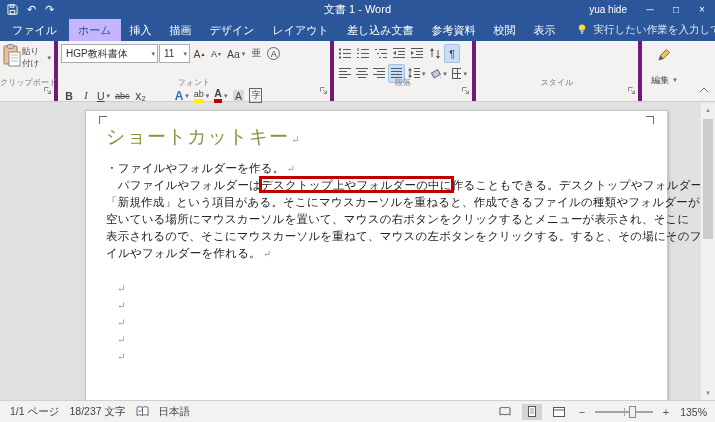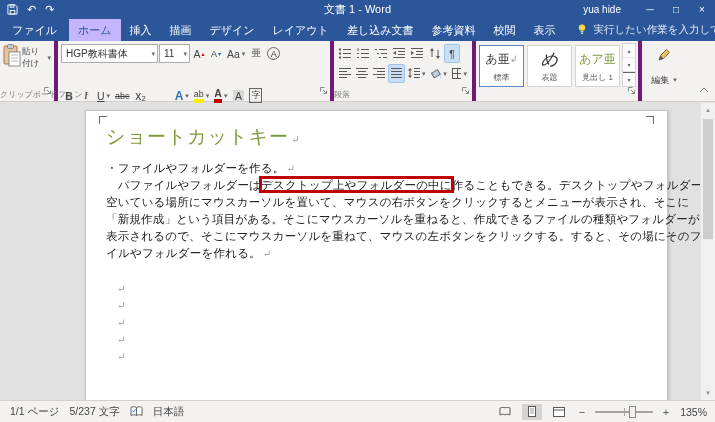--- a/index.html
+++ b/index.html
@@ -6,34 +6,34 @@
   html,body { background:#888; }
   body { font-family:"Liberation Sans","DejaVu Sans",sans-serif; }
   .app { position:relative; width:715px; height:422px; background:#e1e1e1; overflow:hidden; }
 
   
   .titlebar { position:absolute; top:0; left:0; right:0; height:19px; background:#2b579a; color:#fff; display:flex; align-items:center; }
   .qat { display:flex; gap:9px; padding-left:7px; align-items:center; }
   .qat-btn { display:inline-flex; align-items:center; justify-content:center; font-size:11px; line-height:1; color:#fff; }
   .win-title { position:absolute; left:50%; transform:translateX(-50%); font-size:11px; white-space:nowrap; }
   .tb-right { margin-left:auto; display:flex; align-items:center; height:100%; }
-  .user-name { font-size:10px; margin-right:16px; }
+  .user-name { font-size:10px; margin-right:10px; }
   .win-btn { width:26px; height:100%; display:flex; align-items:center; justify-content:center; font-size:10px; }
 
   
   .tabrow { position:absolute; top:19px; left:0; right:0; height:22px; background:#2b579a; display:flex; align-items:stretch; color:#fff; }
   .tab { padding:0 9px; display:flex; align-items:center; font-size:11px; white-space:nowrap; }
   .tab.file { padding:0 12px; }
   .tab.active { background:#c4b5fd; color:#2b579a; }
   .tellme { display:flex; align-items:center; gap:5px; margin-left:12px; font-size:10.5px; color:#dfe8f7; white-space:nowrap; }
 
   
   .ribbon { position:absolute; top:41px; left:0; right:0; height:61px; background:#f3f2f1; border-bottom:1px solid #d2d0ce; display:flex; }
   .group { position:relative; border-right:4px solid #701a75; padding:2px 3px 12px 3px; flex:none; }
-  .group-label { position:absolute; bottom:1px; left:0; right:0; text-align:left; font-size:8px; color:#7a7a7a; white-space:nowrap; }
+  .group-label { position:absolute; bottom:13px; left:0; right:0; text-align:center; font-size:8px; color:#7a7a7a; white-space:nowrap; }
   .launcher { position:absolute; right:2px; bottom:2px; }
   .row { display:flex; align-items:center; gap:1px; margin:1px 0; }
   .select { display:inline-flex; align-items:center; justify-content:space-between; background:#fff; border:1px solid #ababab; height:19px; font-size:10px; padding:0 2px 0 4px; color:#333; white-space:nowrap; }
   .dd { font-size:7px; color:#666; margin-left:2px; }
   .rbtn { display:inline-flex; align-items:center; justify-content:center; height:19px; min-width:16px; padding:0 2px; font-size:10.5px; color:#444; border-radius:2px; white-space:nowrap; }
   .rbtn.toggled { background:#c9def5; border:1px solid #9fc3e7; }
   .b-bold { font-weight:700; }
   .b-italic { font-style:italic; font-family:"Liberation Serif",serif; }
   .b-under { text-decoration:underline; }
   .b-strike { font-size:9px; text-decoration:line-through; }
@@ -355,44 +355,21 @@
       <div class="group-label">段落</div>
       <span class="launcher">
         <svg width="8" height="8">
             <path d="M0.5 0.5v4M0.5 0.5h4" stroke="#8a8a8a" fill="none"></path>
             <path d="M3 3l3.5 3.5M6.5 3.5v3h-3" stroke="#8a8a8a" fill="none"></path>
           </svg>
       </span>
     </div>
 
     <div class="group" style="width:166px;">
-      <div style="display:flex;">
-        <div class="cards">
-          <div class="card sel">
-            <span class="prev">
-                <span>あ亜</span>
-                <span class="ret">↲</span>
-              </span>
-            <span class="cname">標準</span>
-          </div>
-          <div class="card">
-            <span class="prev script">め</span>
-            <span class="cname">表題</span>
-          </div>
-          <div class="card">
-            <span class="prev green">あア亜</span>
-            <span class="cname">見出し 1</span>
-          </div>
-        </div>
-        <div class="rail">
-          <span>▴</span>
-          <span>▾</span>
-          <span class="morebar">▾</span>
-        </div>
-      </div>
+      <div class="group-label">スタイル</div>
       <span class="launcher">
         <svg width="8" height="8">
             <path d="M0.5 0.5v4M0.5 0.5h4" stroke="#8a8a8a" fill="none"></path>
             <path d="M3 3l3.5 3.5M6.5 3.5v3h-3" stroke="#8a8a8a" fill="none"></path>
           </svg>
       </span>
     </div>
 
     <div class="group editgrp" style="width:44px; border-right:none;">
       <span>
@@ -420,42 +397,42 @@
       <span class="crop tl"></span>
       <span class="crop tr"></span>
       <div class="page-inner">
         <div class="doc-heading-line">
           <span class="doc-heading">ショートカットキー</span><span class="pmark">↵</span>
         </div>
         <div class="doc-line"><span>・ファイルやフォルダーを作る。</span><span class="pmark">↵</span></div>
         <div class="doc-line">
           <span>　パファイルやフォルダーは</span><span class="redbox">デスクトップ上やフォルダーの中に</span><span>作ることもできる。デスクトップやフォルダーの</span>
         </div>
+        <div class="doc-line">「新規作成」という項目がある。そこにマウスカーソルを重ねると、作成できるファイルの種類やフォルダーが</div>
         <div class="doc-line">空いている場所にマウスカーソルを置いて、マウスの右ボタンをクリックするとメニューが表示され、そこに</div>
-        <div class="doc-line">「新規作成」という項目がある。そこにマウスカーソルを重ねると、作成できるファイルの種類やフォルダーが</div>
         <div class="doc-line">表示されるので、そこにマウスカーソルを重ねて、マウスの左ボタンをクリックする。すると、その場にそのファ</div>
         <div class="doc-line"><span>イルやフォルダーを作れる。</span><span class="pmark">↵</span></div>
         <div class="gap"></div>
         <div class="doc-line blank"><span class="pmark">↵</span></div>
         <div class="doc-line blank"><span class="pmark">↵</span></div>
         <div class="doc-line blank"><span class="pmark">↵</span></div>
         <div class="doc-line blank"><span class="pmark">↵</span></div>
         <div class="doc-line blank"><span class="pmark">↵</span></div>
       </div>
     </div>
     <div class="vscroll">
       <span class="arr up">▴</span>
       <div class="thumb"></div>
       <span class="arr down">▾</span>
     </div>
   </div>
 
   <div class="statusbar">
     <span class="sb-item">1/1 ページ</span>
-    <span class="sb-item">5/237 文字</span>
+    <span class="sb-item">18/237 文字</span>
     <span class="sb-item">
       <svg width="13" height="11">
           <path d="M6.5 1.5C5 .5 2 .5 1 1.5v8c1-1 4-1 5.5 0C8 8.5 11 8.5 12 9.5v-8c-1-1-4-1-5.5 0z" fill="#fff" stroke="#666"></path>
           <path d="M6.5 1.5v8" stroke="#666"></path>
           <path d="M2.5 4.5l1.2 1.5L5.5 3.5" stroke="#3a7bd5" fill="none"></path>
         </svg>
     </span>
     <span class="sb-item">日本語</span>
     <div class="sb-right">
       <span class="view-btn">

